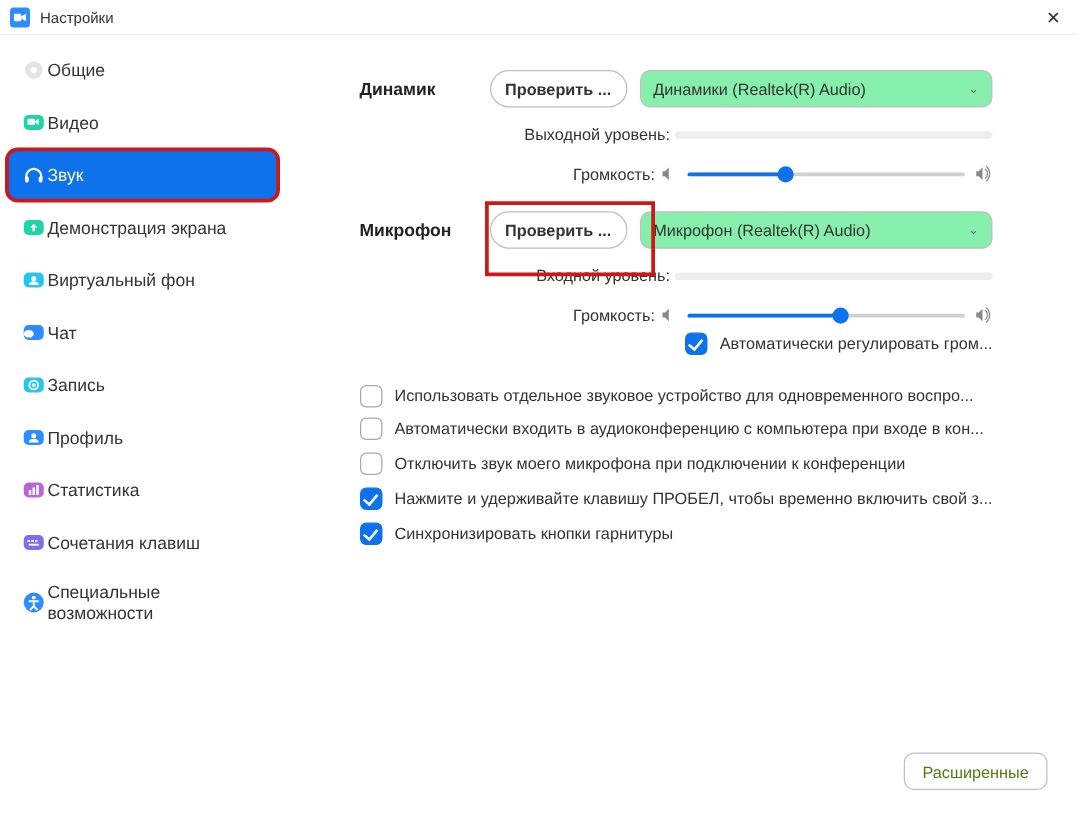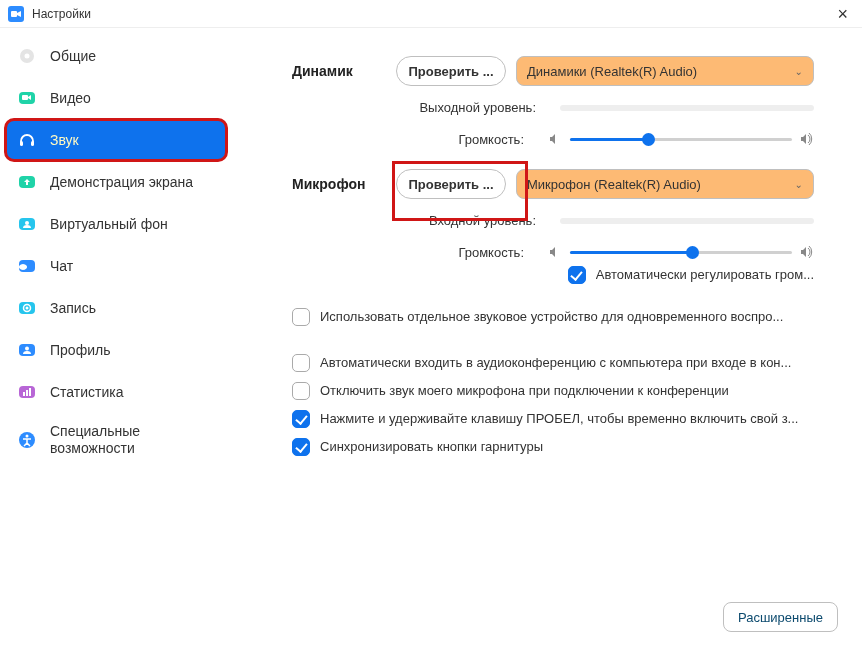--- a/index.html
+++ b/index.html
@@ -7,56 +7,56 @@
 
 .titlebar { display: flex; align-items: center; justify-content: space-between; height: 28px; padding: 4px 8px; border-bottom: 1px solid #eee; text-align: center; }
 .title-left { display: flex; align-items: center; gap: 8px; }
 .app-icon { width: 16px; height: 16px; background: #2D8CFF; border-radius: 3px; display: flex; align-items: center; justify-content: center; }
 .app-title { font-size: 12px; color: #333; }
 .close-x { font-size: 18px; color: #333; cursor: pointer; padding: 0 6px; line-height: 1; }
 
 .content { display: flex; height: calc(100% - 28px); }
 
 .sidebar { width: 232px; padding: 8px 6px; }
-.sb-item { display: flex; align-items: center; gap: 12px; padding: 9px 10px; border-radius: 8px; font-size: 14px; color: #333; cursor: pointer; margin-bottom: 2px; }
+.sb-item { display: flex; align-items: center; padding: 9px 10px; border-radius: 8px; font-size: 14px; color: #333; cursor: pointer; margin-bottom: 2px; }
 .sb-item.active { background: #0E72ED; color: #fef9c3; }
 .sb-item.hl { outline: 3px solid #d01616; outline-offset: -1px; }
 .sb-icon { width: 22px; height: 22px; display: flex; align-items: center; justify-content: center; flex-shrink: 0; }
 .sb-label { line-height: 1.2; }
 
-.panel { flex: 1; padding: 28px 48px 18px 60px; position: relative; display: flex; flex-direction: column; }
+.panel { flex: 1; padding: 28px 68px 18px 60px; position: relative; display: flex; flex-direction: column; }
 .panel-inner { flex: 1; }
 
 .row { display: flex; align-items: center; margin-bottom: 14px; }
 .sec-label { width: 104px; font-size: 14px; font-weight: 600; color: #222; }
 .test-btn { width: 110px; height: 30px; border: 1px solid #bfbfbf; border-radius: 16px; background: #fff; font-size: 13px; color: #333; cursor: pointer; margin-right: 10px; font-weight: bold; }
 .hl-rect { position: absolute; border: 3px solid #d01616; pointer-events: none; }
 
-.select { flex: 1; height: 30px; border: 1px solid #bfbfbf; border-radius: 8px; background: #fdba74; font-size: 13px; color: #333; padding: 0 10px; display: flex; align-items: center; justify-content: space-between; cursor: pointer; }
+.select { flex: 1; height: 30px; border: 1px solid #bfbfbf; border-radius: 8px; background: #86efac; font-size: 13px; color: #333; padding: 0 10px; display: flex; align-items: center; justify-content: space-between; cursor: pointer; }
 .chev { font-size: 10px; color: #666; }
 
 .sub-row { display: flex; align-items: center; justify-content: flex-end; margin-bottom: 14px; padding-left: 104px; }
-.sub-label { font-size: 13px; color: #333; margin-right: 24px; text-align: left; }
+.sub-label { font-size: 13px; color: #333; margin-right: 4px; text-align: left; }
 .level-bar { width: 254px; height: 6px; background: #eee; border-radius: 3px; }
 
 .vol-row { display: flex; align-items: center; justify-content: flex-end; margin-bottom: 20px; padding-left: 104px; }
 .vol-wrap { display: flex; align-items: center; gap: 8px; }
 .vol-icon { width: 14px; height: 14px; }
 .slider { width: 222px; height: 20px; position: relative; }
 .track { position: absolute; top: 9px; left: 0; right: 0; height: 3px; background: #d0d0d0; border-radius: 2px; }
 .fill { position: absolute; top: 9px; left: 0; height: 3px; background: #0E72ED; border-radius: 2px; }
 .thumb { position: absolute; top: 4px; width: 13px; height: 13px; background: #0E72ED; border-radius: 50%; }
 
 .check-row { display: flex; align-items: flex-start; gap: 10px; margin-bottom: 10px; padding-left: 0; font-size: 13px; color: #333; }
 .auto-gain-row { padding-left: 0; justify-content: flex-end; margin-top: -6px; margin-bottom: 24px; }
 .chk { width: 18px; height: 18px; border-radius: 5px; border: 1.5px solid #aaa; flex-shrink: 0; display: flex; align-items: center; justify-content: center; cursor: pointer; }
 .chk.on { background: #0E72ED; border-color: #0E72ED; }
 .chk.on::after { content: ""; width: 5px; height: 9px; border: solid #fff; border-width: 0 2px 2px 0; transform: rotate(40deg); margin-top: -2px; }
 .chk-label { line-height: 18px; flex: 1; white-space: nowrap; overflow: hidden; text-overflow: ellipsis; }
-.adv-btn { position: absolute; right: 24px; bottom: 18px; height: 30px; border: 1px solid #bfbfbf; border-radius: 8px; background: #fff; font-size: 13px; color: #0c4a6e; padding: 0 14px; cursor: pointer; }
+.adv-btn { position: absolute; right: 24px; bottom: 18px; height: 30px; border: 1px solid #bfbfbf; border-radius: 8px; background: #fff; font-size: 13px; color: #4d7c0f; padding: 0 14px; cursor: pointer; }
 </style>
 </head>
 <body>
 
 <div class="titlebar">
   <div class="title-left">
     <div class="app-icon">
       <svg width="10" height="10" viewBox="0 0 10 10">
           <rect x="0" y="2" width="6" height="6" rx="1" fill="#fff"></rect>
           <path d="M6 4 L10 2 L10 8 L6 6 Z" fill="#fff"></path>
@@ -149,20 +149,32 @@
     <div class="sb-item">
       <span class="sb-icon">
           <svg width="20" height="20" viewBox="0 0 20 20">
             <rect x="2" y="4" width="16" height="12" rx="4" fill="#b866d6"></rect>
             <rect x="6" y="10" width="2" height="4" fill="#fff"></rect>
             <rect x="9" y="8" width="2" height="6" fill="#fff"></rect>
             <rect x="12" y="6" width="2" height="8" fill="#fff"></rect>
           </svg>
         </span>
       <span class="sb-label">Статистика</span>
+    </div>
+    <div class="sb-item">
+      <span class="sb-icon">
+          <svg width="20" height="20" viewBox="0 0 20 20">
+            <rect x="2" y="4" width="16" height="12" rx="4" fill="#7a6ff0"></rect>
+            <rect x="5" y="8" width="2" height="1.5" fill="#fff"></rect>
+            <rect x="8" y="8" width="2" height="1.5" fill="#fff"></rect>
+            <rect x="11" y="8" width="2" height="1.5" fill="#fff"></rect>
+            <rect x="6" y="11" width="8" height="1.5" fill="#fff"></rect>
+          </svg>
+        </span>
+      <span class="sb-label">Сочетания клавиш</span>
     </div>
     <div class="sb-item">
       <span class="sb-icon">
           <svg width="20" height="20" viewBox="0 0 20 20">
             <circle cx="10" cy="10" r="8" fill="#2D8CFF"></circle>
             <circle cx="10" cy="6" r="1.5" fill="#fff"></circle>
             <path d="M6 9 L14 9 M10 9 L10 13 M10 13 L7 16 M10 13 L13 16" stroke="#fff" stroke-width="1.5" fill="none"></path>
           </svg>
         </span>
       <span class="sb-label">Специальные возможности</span>
@@ -232,21 +244,21 @@
               <path d="M1 5 h2 l3 -3 v10 l-3 -3 h-2 Z" fill="#888"></path>
               <path d="M8 3 a5 5 0 0 1 0 8 M9 1 a8 8 0 0 1 0 12" stroke="#888" fill="none"></path>
             </svg>
       </div>
     </div>
     <div class="check-row auto-gain-row" style="display:flex;">
       <div class="chk on"></div>
       <div class="chk-label" style="flex:0 1 auto;">Автоматически регулировать гром...</div>
     </div>
 
-    <div class="check-row" style="margin-bottom:28px;">
+    <div class="check-row" style="margin-bottom:8px;">
       <div class="chk"></div>
       <div class="chk-label">Использовать отдельное звуковое устройство для одновременного воспро...</div>
     </div>
 
     <div class="check-row">
       <div class="chk"></div>
       <div class="chk-label">Автоматически входить в аудиоконференцию с компьютера при входе в кон...</div>
     </div>
     <div class="check-row">
       <div class="chk"></div>

